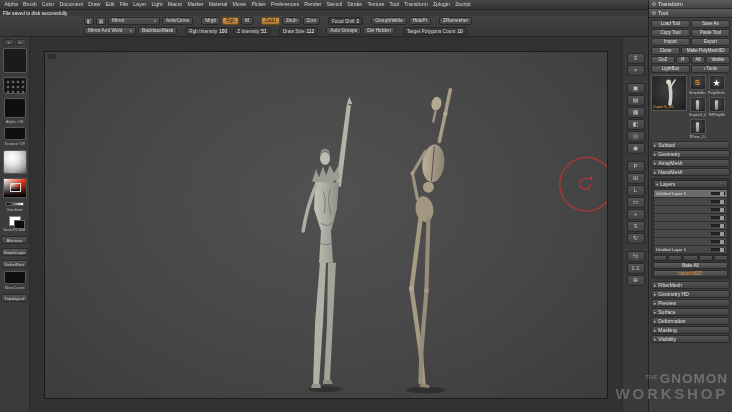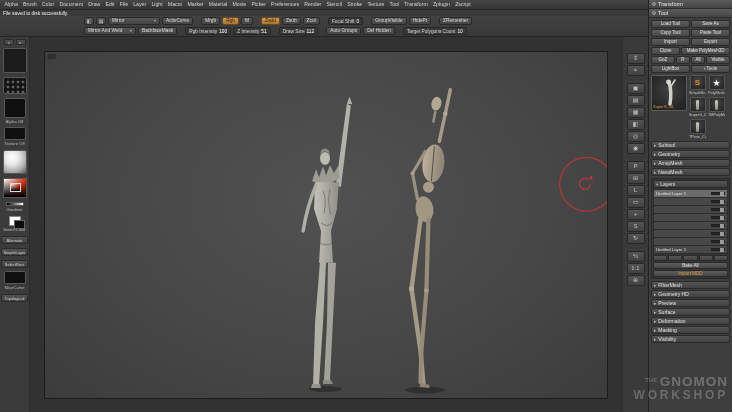--- a/index.html
+++ b/index.html
@@ -86,21 +86,21 @@
   .layer-actions{display:flex;gap:1px;}
   .layer-action{flex:1;height:6px;background:linear-gradient(#565656,#424242);border:1px solid #2a2a2a;border-radius:1px;}
   .full-btn{height:7px;background:linear-gradient(#5d5d5d,#474747);border:1px solid #2b2b2b;border-radius:2px;font-size:4.5px;line-height:6px;color:#e2e2e2;text-align:center;}
   .full-btn.orange-text{color:#e09a3e;}
   .panel-fill{flex:1;}
 
   
   .watermark{position:absolute;right:4px;bottom:10px;z-index:60;text-align:right;line-height:1.05;pointer-events:none;font-weight:bold;}
   .wm-row1{font-size:13.5px;letter-spacing:1px;color:rgba(215,215,215,0.32);}
   .wm-the{font-size:5.5px;letter-spacing:0.5px;margin-right:2px;position:relative;top:-4px;color:rgba(215,215,215,0.32);}
-  .wm-row2{font-size:12px;letter-spacing:2.8px;color:rgba(215,215,215,0.30);}
+  .wm-row2{font-size:15px;letter-spacing:2.8px;color:rgba(215,215,215,0.30);}
 </style>
 </head>
 <body>
 
 <div class="menubar">
 
     <div class="menu-item">Alpha</div>
 
     <div class="menu-item">Brush</div>
 

